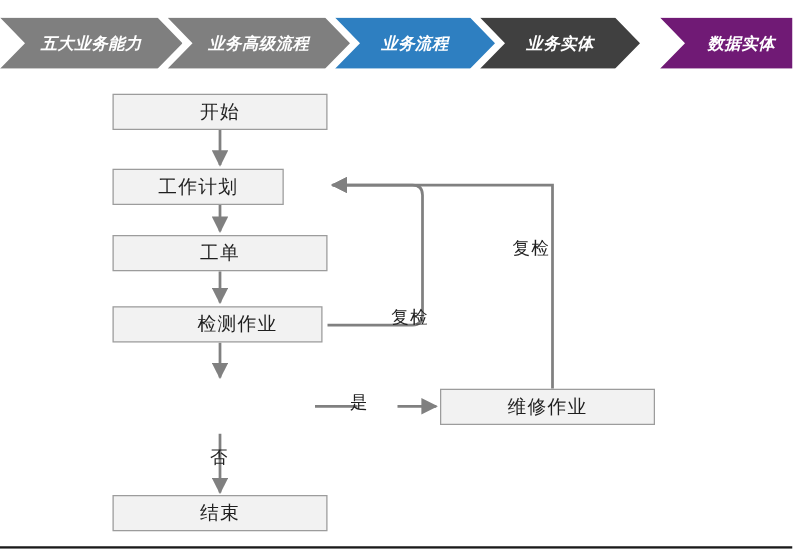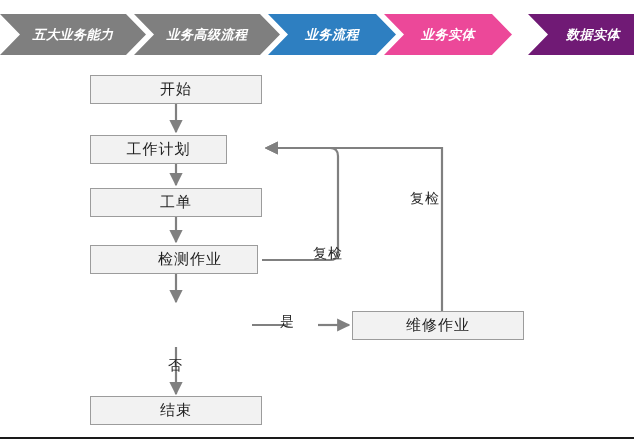--- a/index.html
+++ b/index.html
@@ -112,21 +112,21 @@
   <div id="breadcrumb">
     <div class="chev first" style="left: 0px; width: 146px; background: rgb(127, 127, 127); z-index: 10;">
       <span>五大业务能力</span>
     </div>
     <div class="chev" style="left: 134px; width: 146px; background: rgb(127, 127, 127); z-index: 9;">
       <span>业务高级流程</span>
     </div>
     <div class="chev" style="left: 268px; width: 128px; background: rgb(46, 127, 193); z-index: 5;">
       <span>业务流程</span>
     </div>
-    <div class="chev" style="left: 384px; width: 128px; background: #ec4899; z-index: 7;">
+    <div class="chev" style="left: 384px; width: 128px; background: #404040; z-index: 7;">
       <span>业务实体</span>
     </div>
     <div class="chev" style="left: 528px; width: 130px; background: #701a75; z-index: 6;">
       <span>数据实体</span>
     </div>
   </div>
 
   <div id="flow">
 
     <svg class="wires" viewBox="0 0 634 384">

